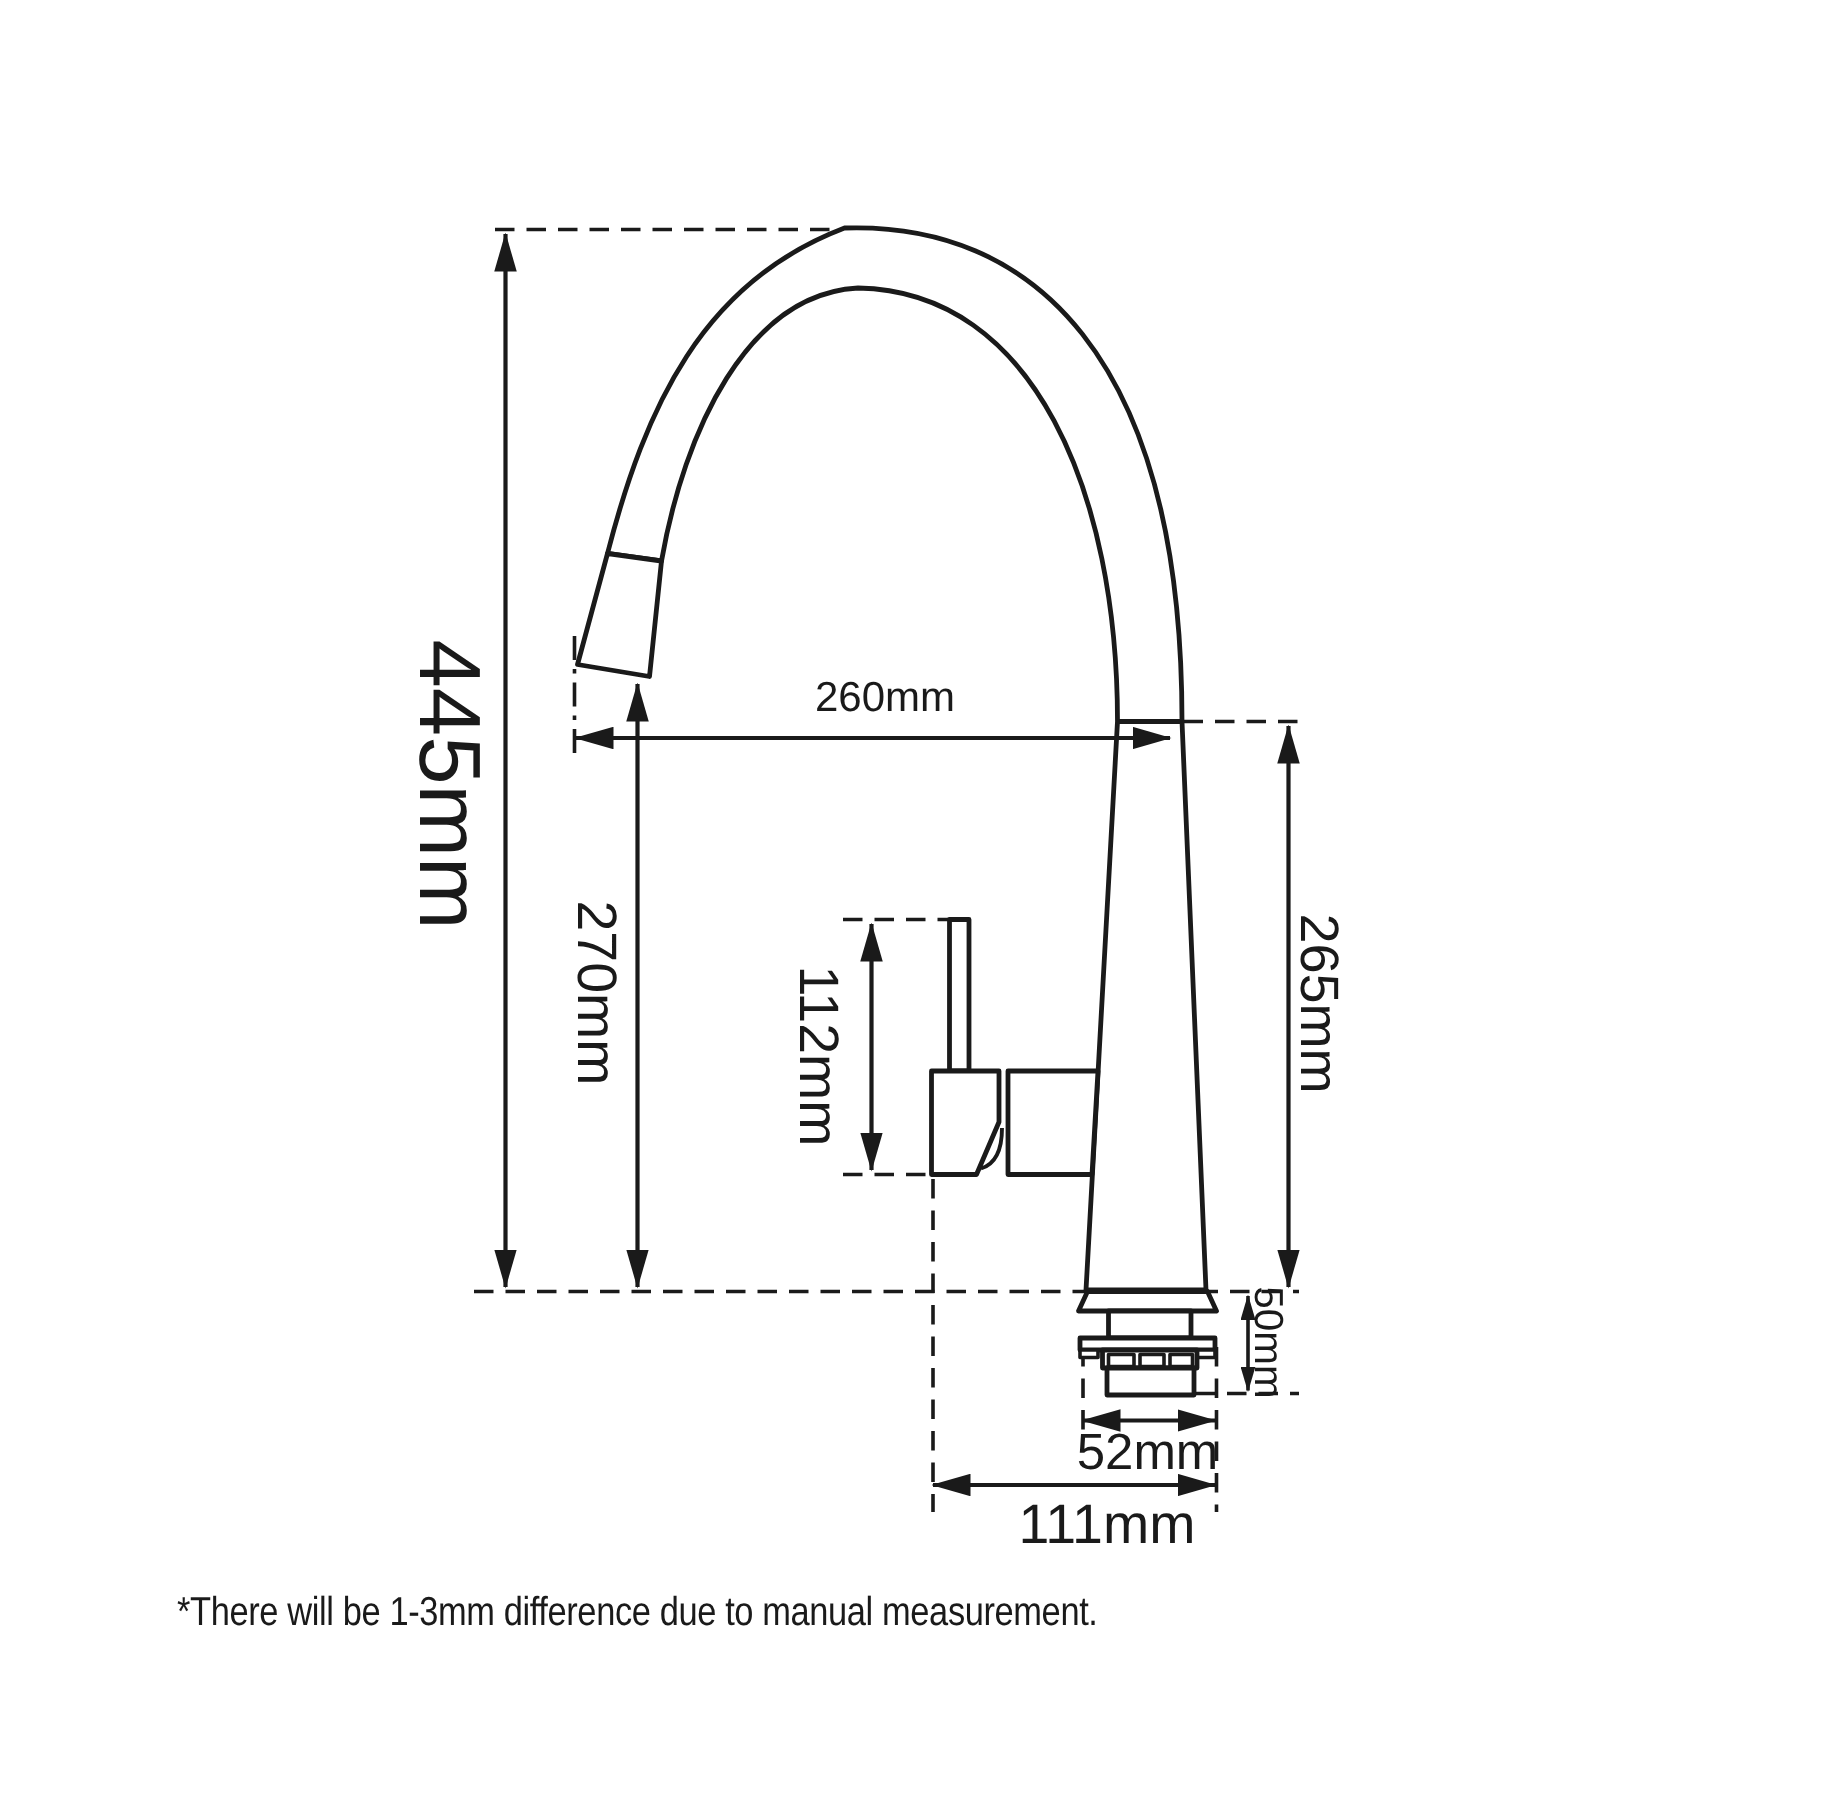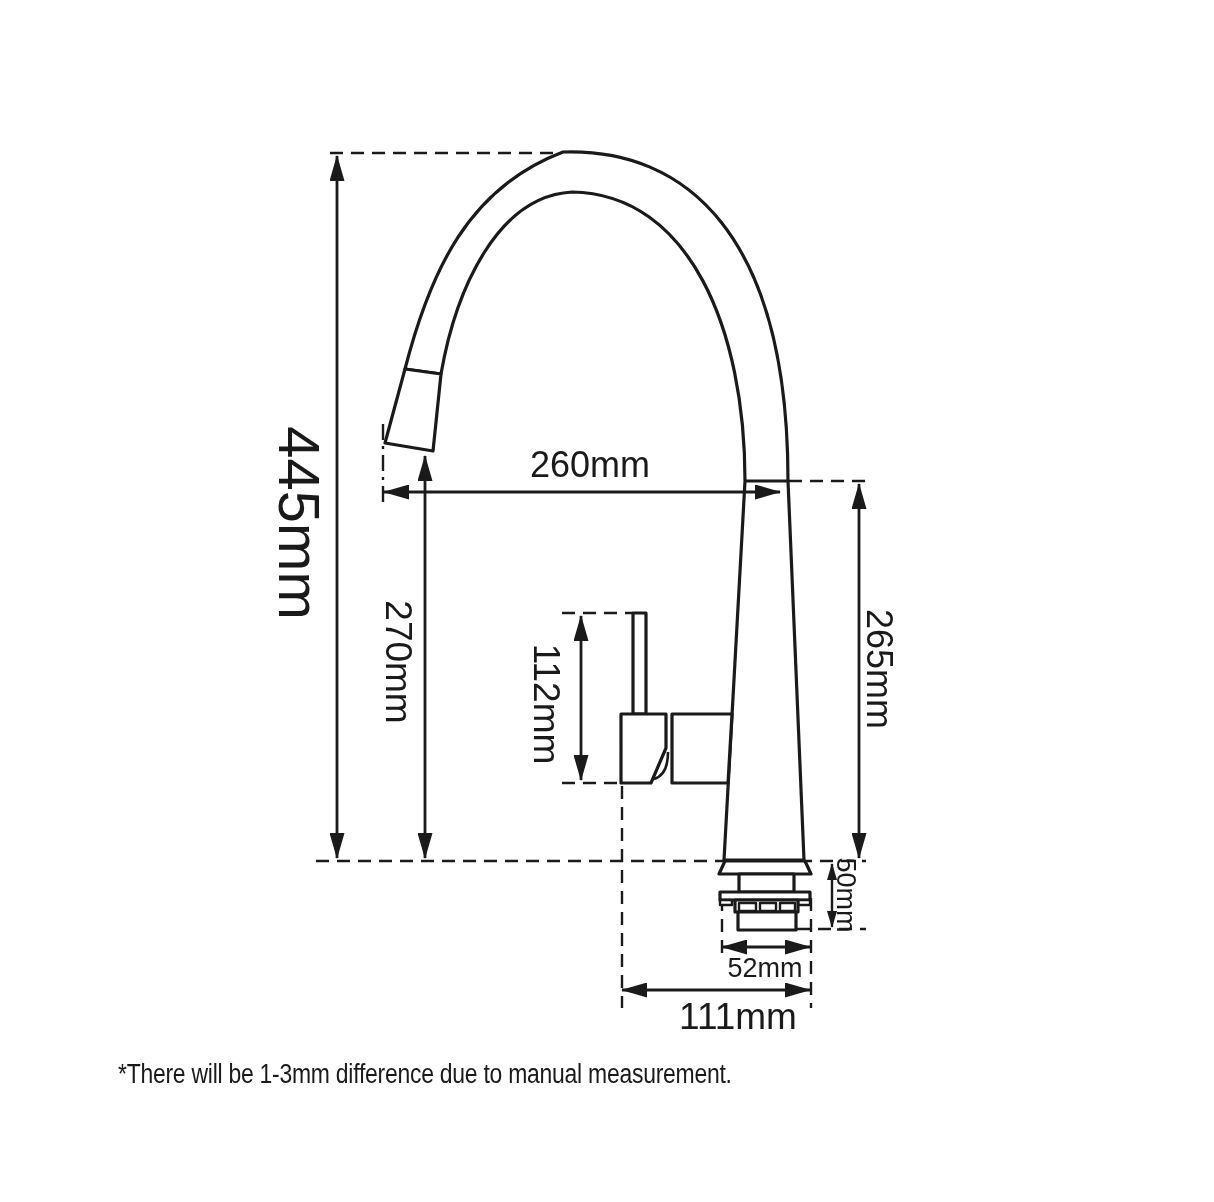--- a/index.html
+++ b/index.html
@@ -17,23 +17,23 @@
     white-space:nowrap;
     color:#1a1a1a;
     transform:translate(-50%,-50%);
     line-height:1;
   }
   .dim-label.rot{
     transform:translate(-50%,-50%) rotate(90deg);
   }
   .lbl-445{font-size:58px;}
   .lbl-mid{font-size:37px;}
-  .lbl-260{font-size:36px;}
+  .lbl-260{font-size:28px;}
   .lbl-265{font-size:36px;}
-  .lbl-52{font-size:27px;}
+  .lbl-52{font-size:34px;}
   .lbl-50{font-size:27px;}
   .lbl-111{font-size:37px;margin-left:18px;}
   .note{
     position:absolute;
     left:118px;top:1059px;
     font-size:27px;
     letter-spacing:-0.3px;
     transform:scaleX(0.85);
     transform-origin:left top;
     white-space:nowrap;

